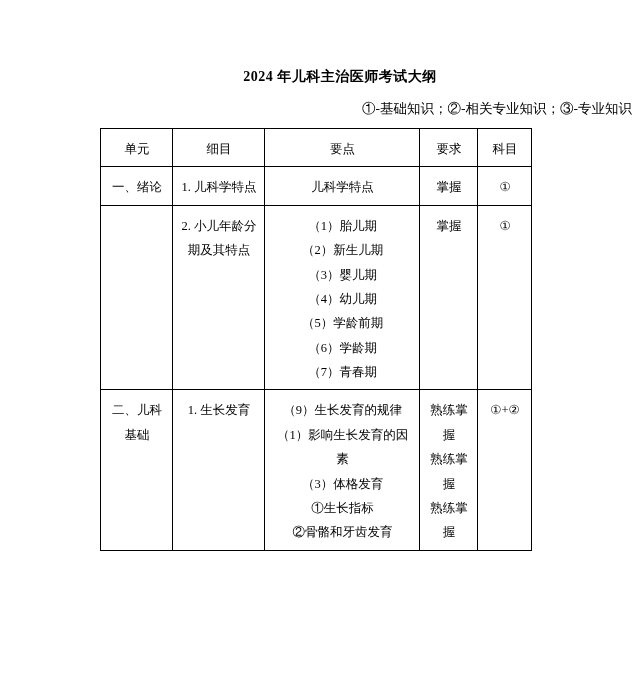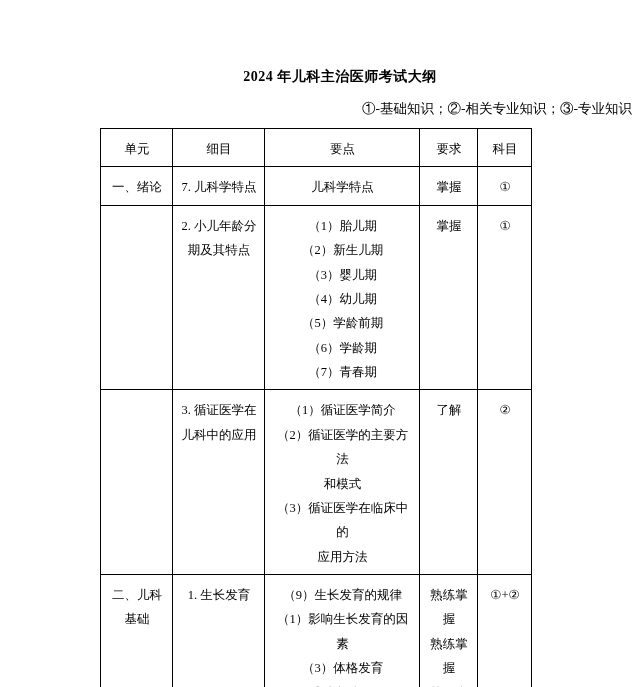--- a/index.html
+++ b/index.html
@@ -94,21 +94,21 @@
         <th>科目</th>
       </tr>
     </thead>
     <tbody>
 
       <tr>
         <td>
           <span class="cell-line">一、绪论</span>
         </td>
         <td>
-          <span class="cell-line">7. 儿科学特点</span>
+          <span class="cell-line">1. 儿科学特点</span>
         </td>
         <td class="pt-list">
           <span class="cell-line">儿科学特点</span>
         </td>
         <td>
           <span class="cell-line">掌握</span>
         </td>
         <td>
           <span class="cell-line">①</span>
         </td>
@@ -130,40 +130,20 @@
           <span class="cell-line">（7）青春期</span>
         </td>
         <td>
           <span class="cell-line">掌握</span>
         </td>
         <td>
           <span class="cell-line">①</span>
         </td>
       </tr>
 
-      <tr>
-        <td></td>
-        <td>
-          <span class="cell-line">3. 循证医学在</span>
-          <span class="cell-line">儿科中的应用</span>
-        </td>
-        <td class="pt-list">
-          <span class="cell-line">（1）循证医学简介</span>
-          <span class="cell-line">（2）循证医学的主要方法</span>
-          <span class="cell-line">和模式</span>
-          <span class="cell-line">（3）循证医学在临床中的</span>
-          <span class="cell-line">应用方法</span>
-        </td>
-        <td>
-          <span class="cell-line">了解</span>
-        </td>
-        <td>
-          <span class="cell-line">②</span>
-        </td>
-      </tr>
 
       <tr>
         <td>
           <span class="cell-line">二、儿科</span>
           <span class="cell-line">基础</span>
         </td>
         <td>
           <span class="cell-line">1. 生长发育</span>
         </td>
         <td class="pt-list">

